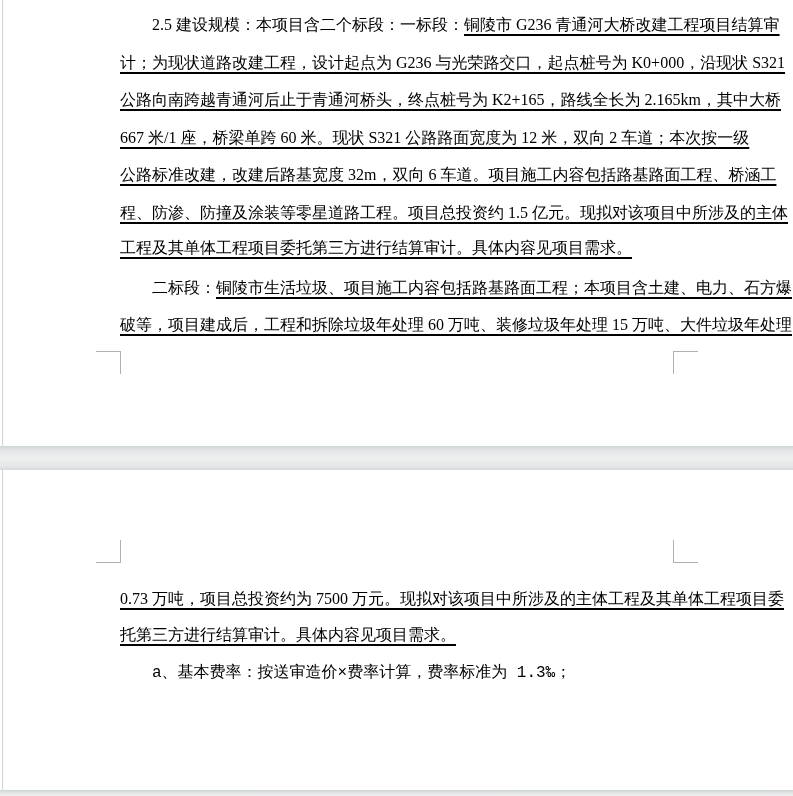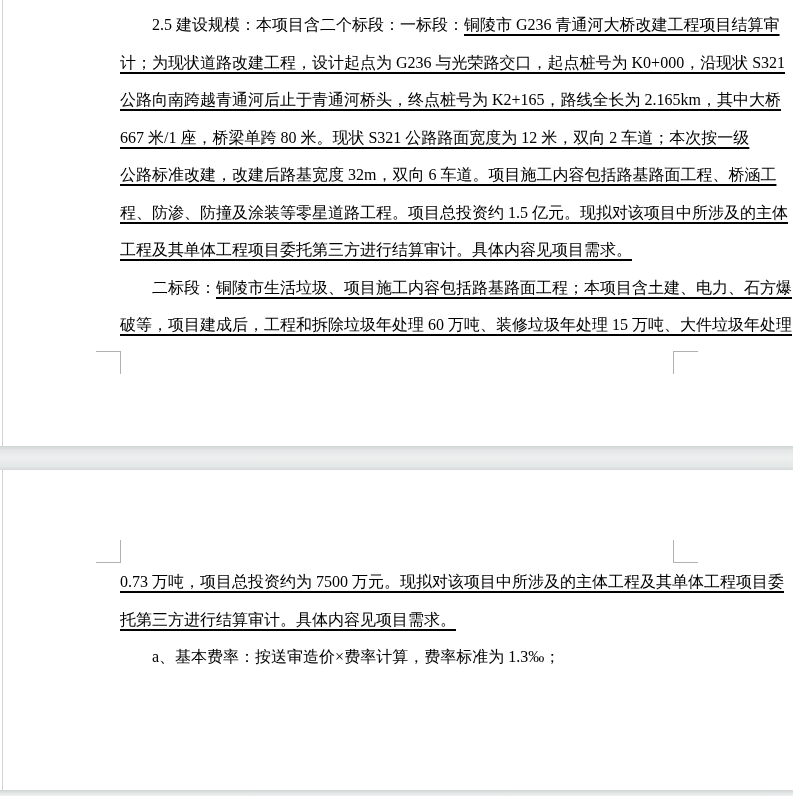--- a/index.html
+++ b/index.html
@@ -28,27 +28,27 @@
   .mark{position:absolute;width:24px;height:22px;}
   .mark.bl{left:96px;border-top:1px solid #aeb2b2;border-right:1px solid #aeb2b2;}
   .mark.br{left:673px;border-top:1px solid #aeb2b2;border-left:1px solid #aeb2b2;}
   .mark.tl{left:96px;border-bottom:1px solid #aeb2b2;border-right:1px solid #aeb2b2;}
   .mark.tr{left:673px;border-bottom:1px solid #aeb2b2;border-left:1px solid #aeb2b2;}
   #m1bl,#m1br{top:351px;}
   #m2tl,#m2tr{top:540px;}
   
   .textcol{position:absolute;left:120px;width:553px;}
   #p1text{top:6px;}
-  #p2text{top:563px;}
+  #p2text{top:580px;}
   .line{
     height:37.55px;line-height:37.55px;
     font-size:16px;white-space:nowrap;
   }
   .full{text-align:justify;text-align-last:justify;text-justify:inter-character;}
-  .end{text-align:left;text-align-last:left;}
+  .end{text-align:left;text-align-last:left;font-family:Liberation Mono, monospace;}
   .ind{text-indent:2em;}
   .u{text-decoration:underline;text-decoration-thickness:1.5px;text-underline-offset:4px;}
   .b{font-weight:bold;}
 </style>
 </head>
 <body>
 
 <div class="page" id="page1"></div>
 
 <div class="page" id="page2"></div>
@@ -61,21 +61,21 @@
 
 <div class="mark bl" id="m1bl"></div>
 <div class="mark br" id="m1br"></div>
 <div class="mark tl" id="m2tl"></div>
 <div class="mark tr" id="m2tr"></div>
 
 <div class="textcol" id="p1text">
   <div class="line full ind"><span>2.5 建设规模：本项目含二个标段：一标段：</span><span class="u">铜陵市 G236 青通河大桥改建工程项目结算审</span></div>
   <div class="line full"><span class="u">计；为现状道路改建工程，设计起点为 G236 与光荣路交口，起点桩号为 K0+000，沿现状 S321</span></div>
   <div class="line full"><span class="u">公路向南跨越青通河后止于青通河桥头，终点桩号为 K2+165，路线全长为 2.165km，其中大桥</span></div>
-  <div class="line full"><span class="u">667 米/1 座，桥梁单跨 80 米。现状 S321 公路路面宽度为 12 米，双向 2 车道；本次按一级</span></div>
+  <div class="line full"><span class="u">667 米/1 座，桥梁单跨 60 米。现状 S321 公路路面宽度为 12 米，双向 2 车道；本次按一级</span></div>
   <div class="line full"><span class="u">公路标准改建，改建后路基宽度 32m，双向 6 车道。项目施工内容包括路基路面工程、桥涵工</span></div>
   <div class="line full"><span class="u">程、防渗、防撞及涂装等零星道路工程。项目总投资约 1.5 亿元。现拟对该项目中所涉及的主体</span></div>
   <div class="line end"><span class="u">工程及其单体工程项目委托第三方进行结算审计。具体内容见项目需求。</span></div>
   <div class="line full ind"><span>二标段：</span><span class="u">铜陵市生活垃圾、项目施工内容包括路基路面工程；本项目含土建、电力、石方爆</span></div>
   <div class="line full"><span class="u">破等，项目建成后，工程和拆除垃圾年处理 60 万吨、装修垃圾年处理 15 万吨、大件垃圾年处理</span></div>
 </div>
 
 <div class="textcol" id="p2text">
   <div class="line full"><span class="u">0.73 万吨，项目总投资约为 7500 万元。现拟对该项目中所涉及的主体工程及其单体工程项目委</span></div>
   <div class="line end"><span class="u">托第三方进行结算审计。具体内容见项目需求。</span></div>

